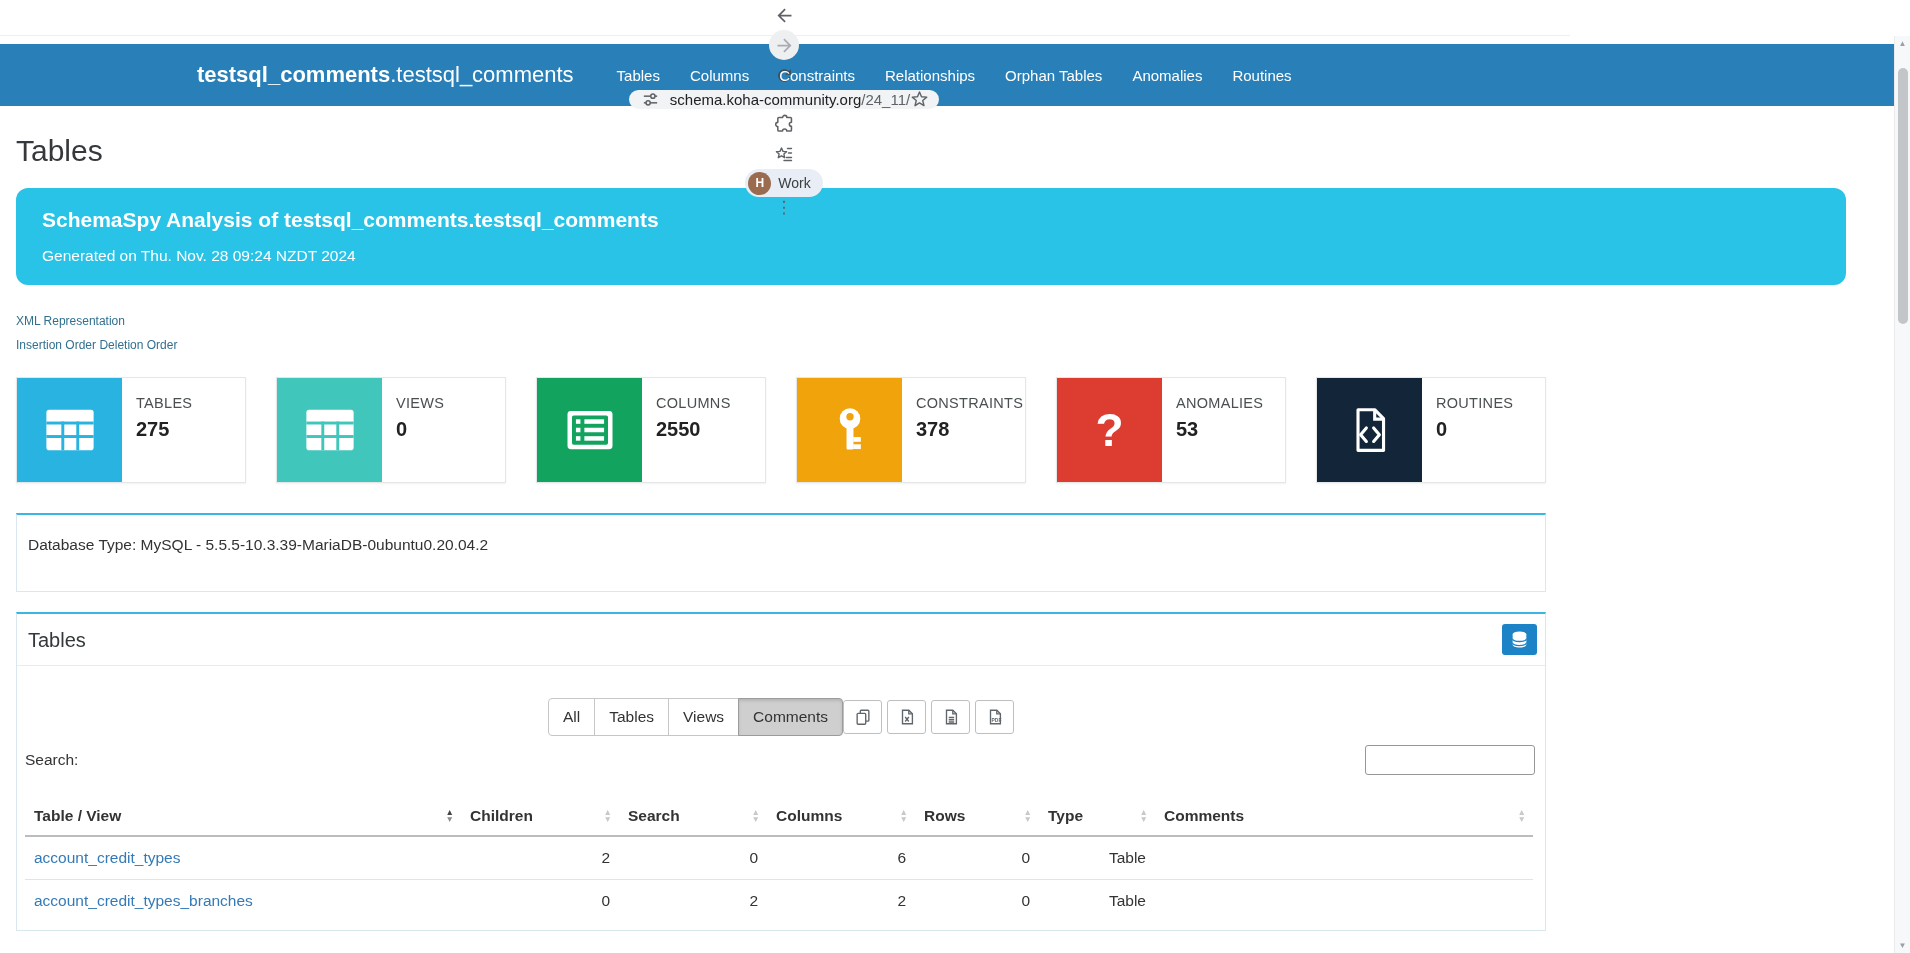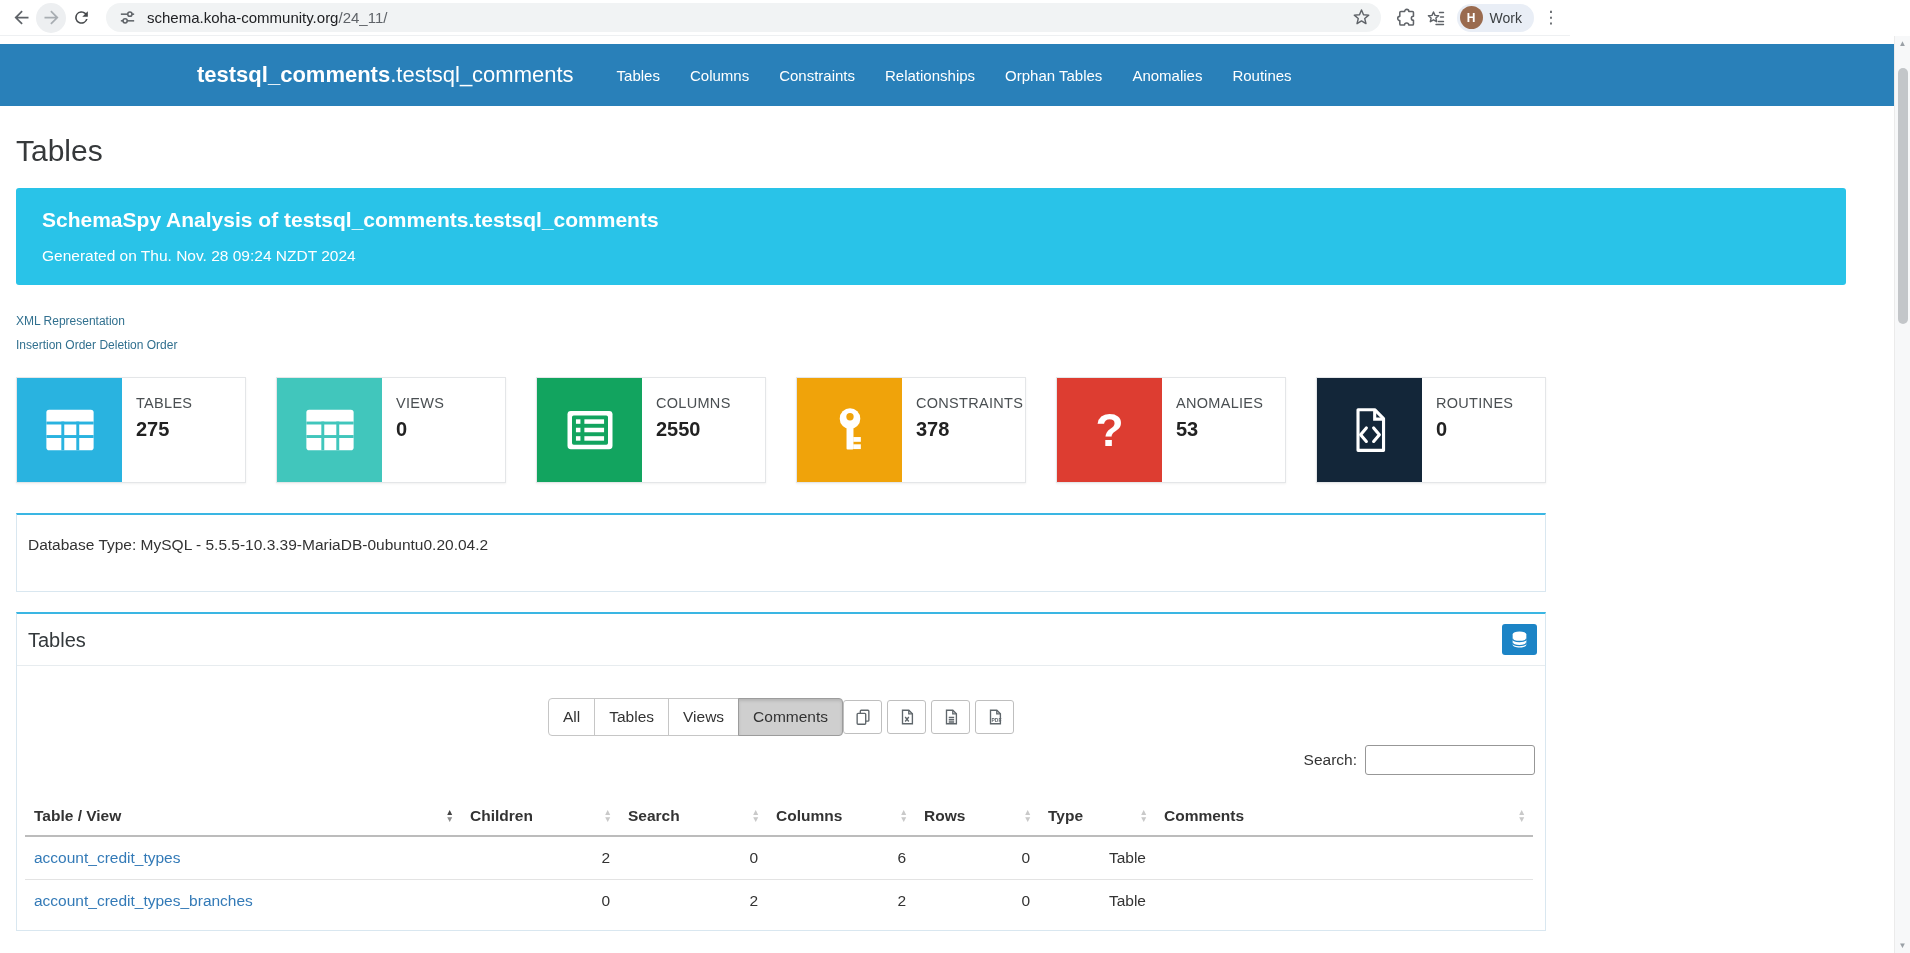--- a/index.html
+++ b/index.html
@@ -4,21 +4,21 @@
 <style>
   * { box-sizing: border-box; }
   html,body { margin:0; padding:0; }
   body {
     width:1910px; height:953px; overflow:hidden; background:#fff;
     font-family:"Liberation Sans", sans-serif; position:relative;
   }
 
   
   .chrome { width:1570px; height:36px; display:flex; align-items:center;
-    padding:0 8px 0 6px; background:#fff; border-bottom:1px solid #eef0f2; }
+    padding:0 8px 0 6px; background:#fff; border-bottom:1px solid #eef0f2;flex-direction:column; }
   .icon-btn { width:30px; height:30px; border:none; background:transparent; padding:0;
     display:flex; align-items:center; justify-content:center; border-radius:50%; cursor:pointer; flex:none; }
   .icon-btn.circle-bg { background:#edeff1; }
   .omnibox { flex:1; height:29px; background:#f1f3f4; border-radius:15px; display:flex;
     align-items:center; padding:0 10px 0 12px; margin:0 10px; min-width:0; }
   .url { margin-left:10px; font-size:15px; color:#202124; white-space:nowrap; }
   .url .path { color:#5f6368; }
   .ospacer { flex:1; }
   .chip { height:28px; border-radius:14px; background:#e9eef6; display:flex; align-items:center;
     gap:7px; padding:0 12px 0 3px; margin:0 6px; cursor:pointer; flex:none; }
@@ -31,21 +31,21 @@
   .viewport { width:1894px; }
   .navbar { margin-top:8px; height:62px; background:#2980b9; }
   .navbar-inner { width:1500px; height:100%; margin:0 auto; display:flex; align-items:center; }
   .brand { color:#fff; font-size:22px; margin-right:28px; text-decoration:none; cursor:pointer; white-space:nowrap; }
   .brand b { font-weight:700; }
   .nav-item { color:#fff; font-size:15px; padding:0 15px; text-decoration:none; cursor:pointer; white-space:nowrap; }
 
   .content { padding-left:16px; }
   h1.page-title { margin:24px 0 0; font-size:30px; font-weight:500; color:#36393b; line-height:42px; }
 
-  .banner { width:1830px; margin-top:16px; background:#29c3e8; border-radius:3px;
+  .banner { width:1830px; margin-top:16px; background:#29c3e8; border-radius:12px;
     padding:19px 26px; color:#fff; }
   .banner-title { font-size:21px; font-weight:700; line-height:26px; }
   .banner-sub { font-size:15.5px; line-height:20px; margin-top:13px; }
 
   .links { margin-top:24px; font-size:12px; line-height:24px; }
   .links a { color:#31708f; text-decoration:none; cursor:pointer; }
 
   .cards { width:1530px; margin-top:20px; display:flex; gap:30px; }
   .card { flex:0 0 230px; height:106px; background:#fff; border:1px solid #e4e6e8;
     box-shadow:0 1px 2px rgba(0,0,0,.06); display:flex; }
@@ -76,21 +76,21 @@
   .btn-group { display:flex; }
   .btn-group button { height:38px; padding:0 14px; font-size:15.5px; color:#333; background:#fff;
     border:1px solid #c6c6c6; margin-left:-1px; cursor:pointer; font-family:inherit; }
   .btn-group button:first-child { border-radius:4px 0 0 4px; margin-left:0; }
   .btn-group button:last-child { border-radius:0 4px 4px 0; }
   .btn-group button.active { background:#cfcfcf; border-color:#9c9c9c; box-shadow:inset 0 2px 3px rgba(0,0,0,.12); }
   .export-group { display:flex; gap:5px; }
   .export-group button { width:39px; height:34px; background:#fff; border:1px solid #bfbfbf;
     border-radius:3px; display:flex; align-items:center; justify-content:center; cursor:pointer; padding:0; }
 
-  .search-row { display:flex; justify-content:flex-end; align-items:center; gap:8px;
+  .search-row { display:flex; justify-content:space-between; align-items:center; gap:8px;
     margin-top:9px; font-size:15.5px; color:#333; padding-right:2px; }
   .search-row input { width:170px; height:30px; border:1px solid #979797; border-radius:3px;
     padding:0 8px; font-size:15px; font-family:inherit; }
 
   table.data { width:1508px; border-collapse:collapse; margin-top:22px; table-layout:fixed; }
   table.data th { text-align:left; font-size:15.5px; font-weight:700; color:#333;
     padding:9px 26px 9px 9px; border-bottom:2px solid #bcbcbc; position:relative; line-height:20px; cursor:pointer; }
   table.data td { font-size:15.5px; color:#333; padding:11px 9px; border-top:1px solid #e3e3e3; line-height:20px; }
   td.num { text-align:right; }
   td.link-cell a { color:#337ab7; text-decoration:none; cursor:pointer; }

